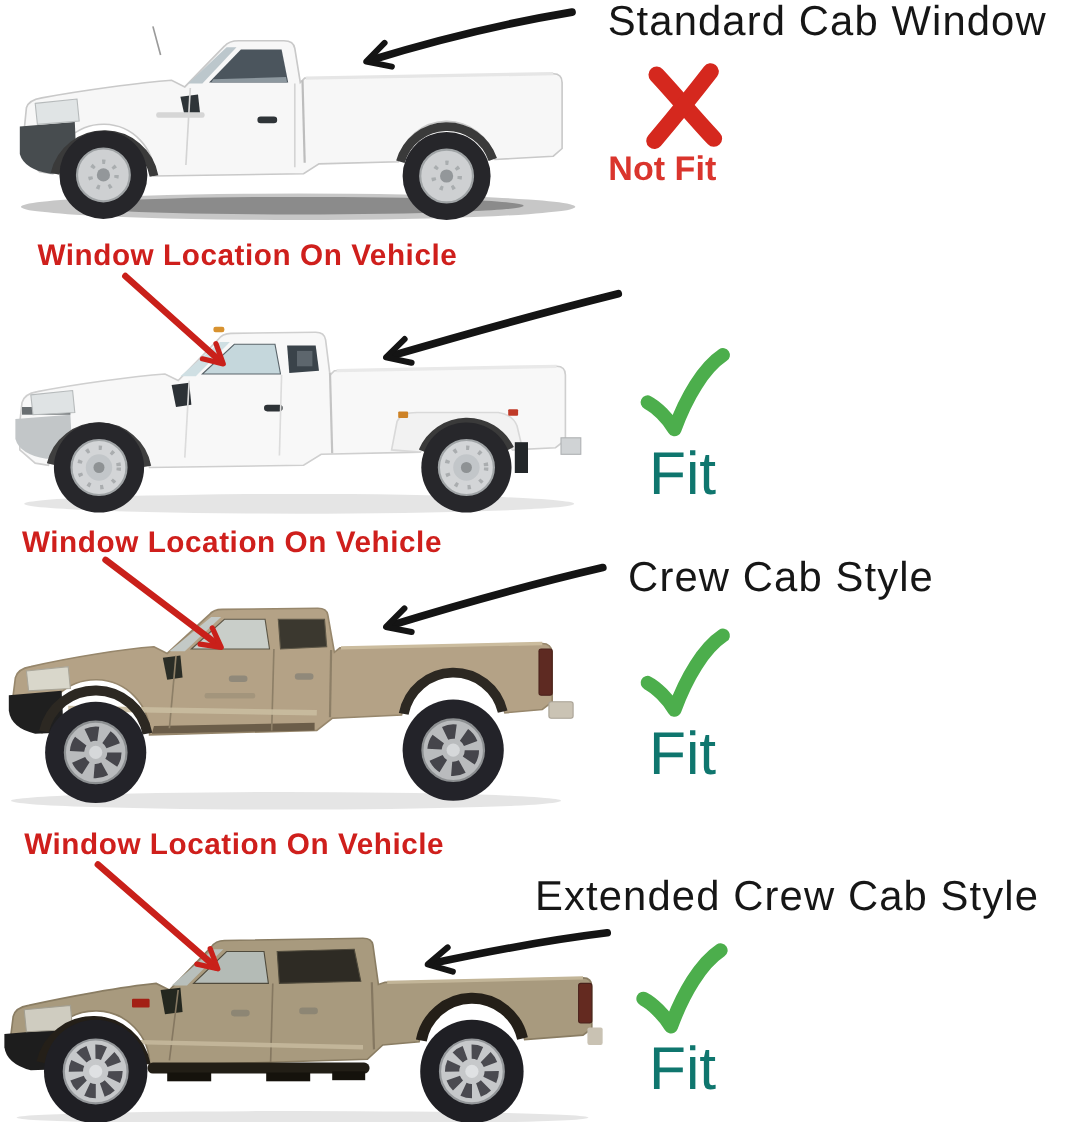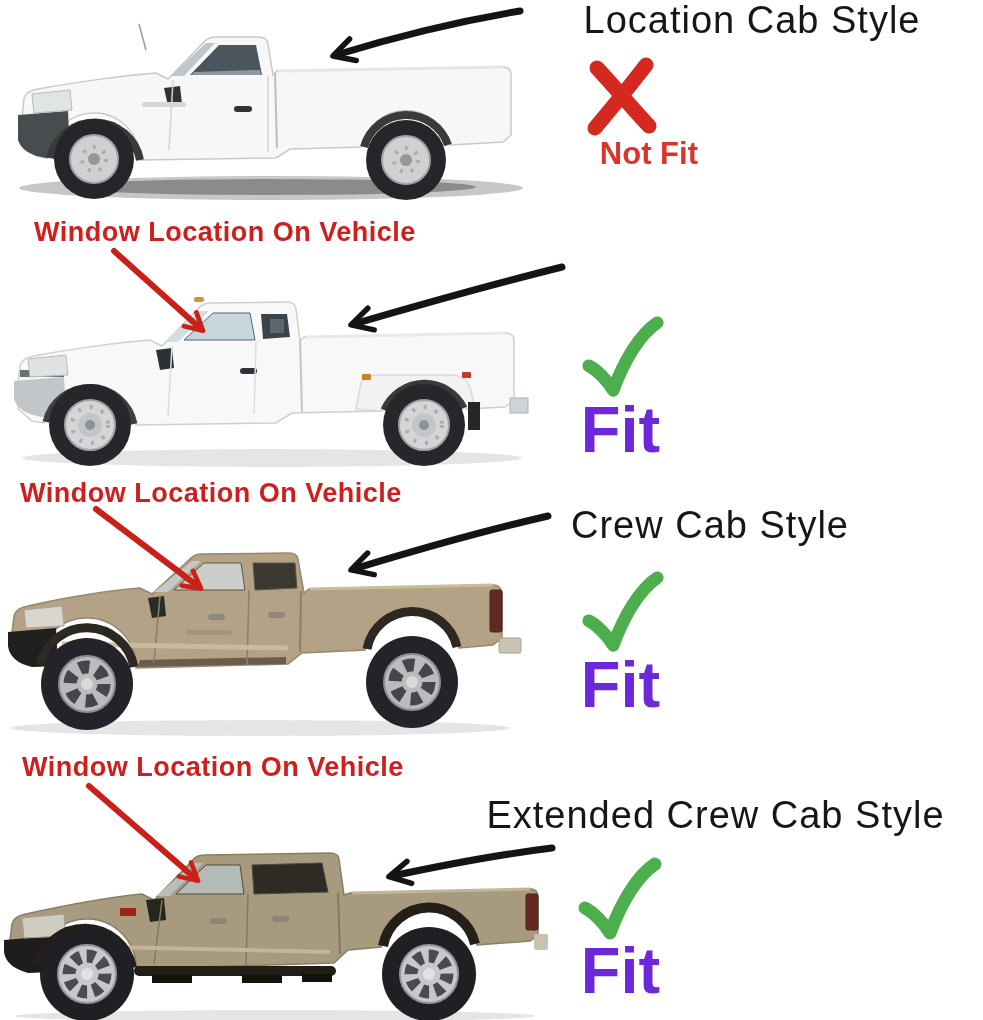--- a/index.html
+++ b/index.html
@@ -16,26 +16,26 @@
   .t3-title{left:530px;top:504px;width:360px;line-height:42px;}
   .t4-title{left:448px;top:794px;width:535px;line-height:42px;}
   .wlabel{
     position:absolute;color:#cf1f1c;font-size:27px;font-weight:700;
     letter-spacing:0.5px;white-space:nowrap;line-height:30px;text-align:center;
   }
   .w1{left:34px;top:217px;}
   .w2{left:20px;top:478px;}
   .w3{left:22px;top:752px;}
   .notfit{
-    position:absolute;left:553px;top:137px;width:145px;text-align:right;
+    position:absolute;left:553px;top:137px;width:145px;text-align:left;
     color:#da352d;font-size:31px;font-weight:700;line-height:34px;
   }
   .fit{
-    position:absolute;width:115px;text-align:center;color:#6d28d9;
-    font-size:65px;font-weight:700;line-height:56px;
+    position:absolute;width:115px;text-align:center;color:#0f766e;
+    font-size:55px;font-weight:400;line-height:56px;
   }
   .f2{left:563px;top:402px;}
   .f3{left:563px;top:657px;}
   .f4{left:563px;top:943px;}
   .mark{position:absolute;}
   .x-mark{left:583px;top:53px;width:80px;height:84px;}
   .c2{left:577px;top:312px;width:90px;height:90px;}
   .c3{left:577px;top:567px;width:90px;height:90px;}
   .c4{left:573px;top:853px;width:92px;height:92px;}
   .truck{position:absolute;}
@@ -210,21 +210,21 @@
     </defs>
     <path d="M520,11 Q430,26 336,55" fill="none" stroke="#141414" stroke-width="7" stroke-linecap="round" marker-end="url(#headB)"></path>
     <path d="M562,267 Q470,290 354,324" fill="none" stroke="#141414" stroke-width="7" stroke-linecap="round" marker-end="url(#headB)"></path>
     <path d="M548,516 Q462,536 354,569" fill="none" stroke="#141414" stroke-width="7" stroke-linecap="round" marker-end="url(#headB)"></path>
     <path d="M552,848 Q486,856 392,876" fill="none" stroke="#141414" stroke-width="7" stroke-linecap="round" marker-end="url(#headB)"></path>
     <path d="M114,251 L201,329" fill="none" stroke="#c9201a" stroke-width="6" stroke-linecap="round" marker-end="url(#headR)"></path>
     <path d="M96,509 L199,587" fill="none" stroke="#c9201a" stroke-width="6" stroke-linecap="round" marker-end="url(#headR)"></path>
     <path d="M89,786 L196,879" fill="none" stroke="#c9201a" stroke-width="6" stroke-linecap="round" marker-end="url(#headR)"></path>
   </svg>
 
-  <div class="title t1-title">Location Cab Style</div>
+  <div class="title t1-title">Standard Cab Window</div>
   <div class="title t3-title">Crew Cab Style</div>
   <div class="title t4-title">Extended Crew Cab Style</div>
 
   <svg class="mark x-mark" viewBox="0 0 80 84">
     <path d="M14,15 C30,32 48,54 66,73" fill="none" stroke="#d5281e" stroke-width="15" stroke-linecap="round"></path>
     <path d="M63,12 C46,34 28,56 12,75" fill="none" stroke="#d5281e" stroke-width="15" stroke-linecap="round"></path>
   </svg>
   <div class="notfit">Not Fit</div>
 
   <svg class="mark c2" viewBox="0 0 90 92">

